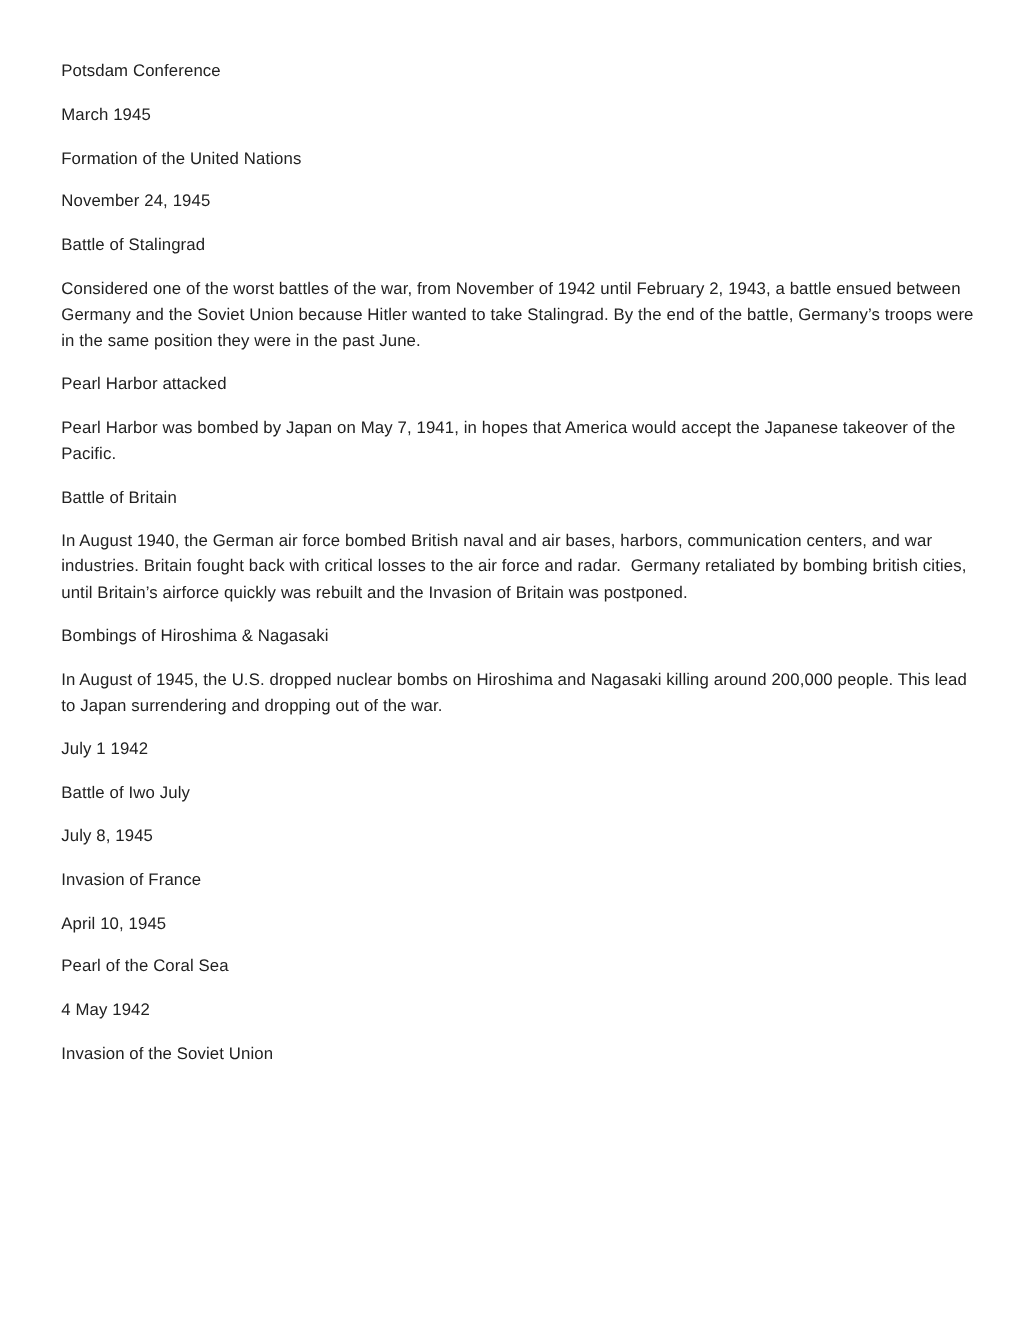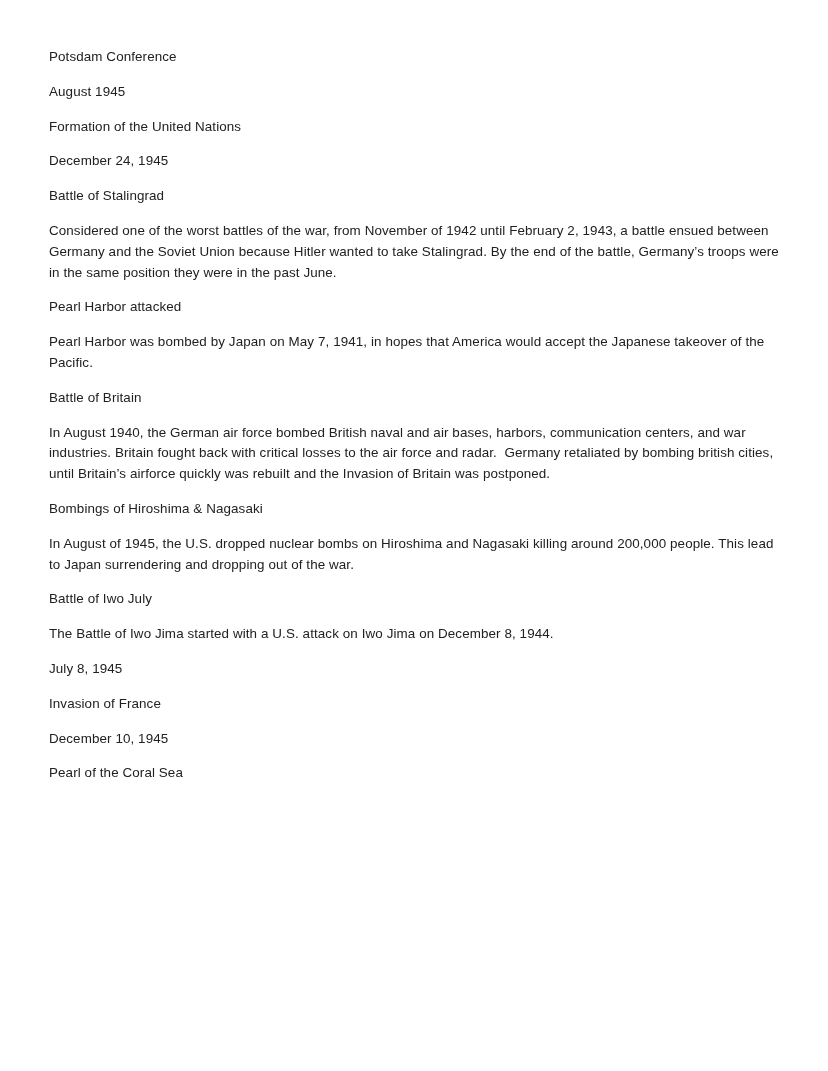--- a/index.html
+++ b/index.html
@@ -30,31 +30,33 @@
     font-weight: 400;
     letter-spacing: 0.1px;
   }
 </style>
 </head>
 <body>
 
 <div class="page">
   <div class="doc-content">
     <p class="para">Potsdam Conference</p>
-    <p class="para">August 1945</p>
+    <p class="para">March 1945</p>
     <p class="para">Formation of the United Nations</p>
-    <p class="para">December 24, 1945</p>
+    <p class="para">November 24, 1945</p>
     <p class="para">Battle of Stalingrad</p>
     <p class="para">Considered one of the worst battles of the war, from November of 1942 until February 2, 1943, a battle ensued between Germany and the Soviet Union because Hitler wanted to take Stalingrad. By the end of the battle, Germany’s troops were in the same position they were in the past June.</p>
     <p class="para">Pearl Harbor attacked</p>
     <p class="para">Pearl Harbor was bombed by Japan on May 7, 1941, in hopes that America would accept the Japanese takeover of the Pacific.</p>
     <p class="para">Battle of Britain</p>
     <p class="para">In August 1940, the German air force bombed British naval and air bases, harbors, communication centers, and war industries. Britain fought back with critical losses to the air force and radar.  Germany retaliated by bombing british cities, until Britain’s airforce quickly was rebuilt and the Invasion of Britain was postponed.</p>
     <p class="para">Bombings of Hiroshima &amp; Nagasaki</p>
     <p class="para">In August of 1945, the U.S. dropped nuclear bombs on Hiroshima and Nagasaki killing around 200,000 people. This lead to Japan surrendering and dropping out of the war.</p>
+    <p class="para">July 1 1942</p>
     <p class="para">Battle of Iwo July</p>
-    <p class="para">The Battle of Iwo Jima started with a U.S. attack on Iwo Jima on December 8, 1944.</p>
     <p class="para">July 8, 1945</p>
     <p class="para">Invasion of France</p>
-    <p class="para">December 10, 1945</p>
+    <p class="para">April 10, 1945</p>
     <p class="para">Pearl of the Coral Sea</p>
+    <p class="para">4 May 1942</p>
+    <p class="para">Invasion of the Soviet Union</p>
   </div>
 </div>
 
 </body></html>

